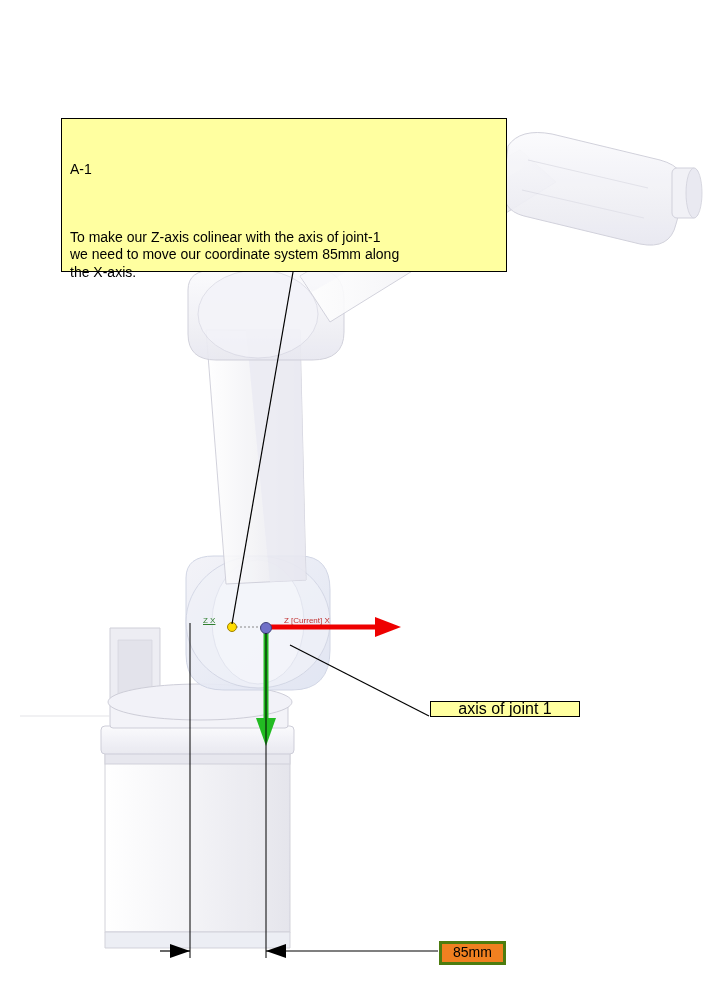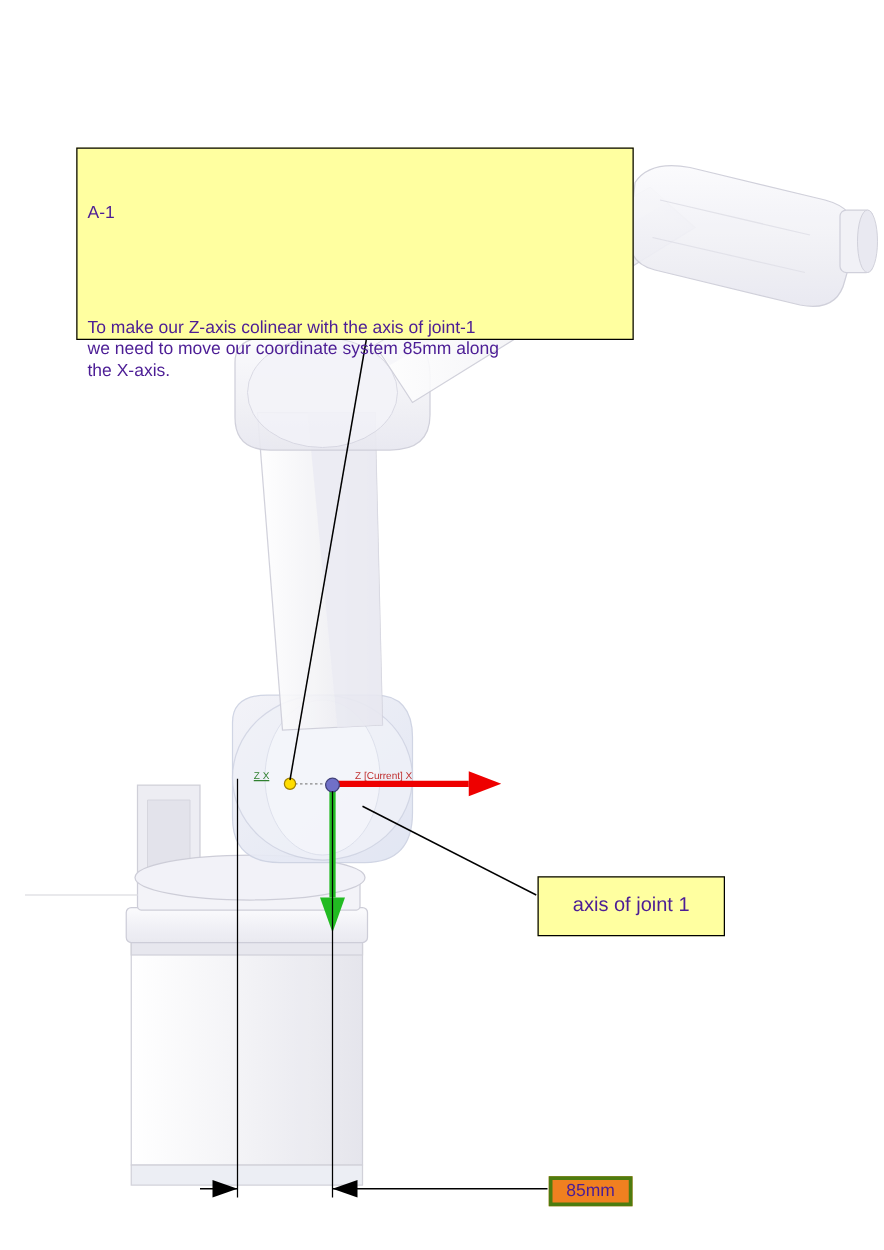--- a/index.html
+++ b/index.html
@@ -26,45 +26,44 @@
   }
   
   .note-box {
     position: absolute;
     background: #ffffa0;
     border: 1px solid #000000;
     box-sizing: border-box;
     padding: 6px 8px;
     font-size: 13.5px;
     line-height: 1.28;
-    color: #4c1d95;
+    color: #000000;
     white-space: pre-wrap;
   }
   #note-a1 {
     left: 61px;
     top: 118px;
     width: 446px;
     height: 154px;
     font-size: 14px;
   }
   #note-a1 .note-title {
     margin-bottom: 14px;
   }
   #note-a1 .note-body {
     margin-bottom: 14px;
-    margin-top: 24px;
   }
   #note-a1 .note-cmd {
     margin-bottom: 0;
   }
   #label-axis-joint1 {
     left: 430px;
     top: 701px;
     width: 150px;
-    height: 48px;
+    height: 16px;
     padding: 0;
     display: flex;
     align-items: center;
     justify-content: center;
     font-size: 16px;
   }
   #label-85mm {
     left: 439px;
     top: 941px;
     width: 67px;

